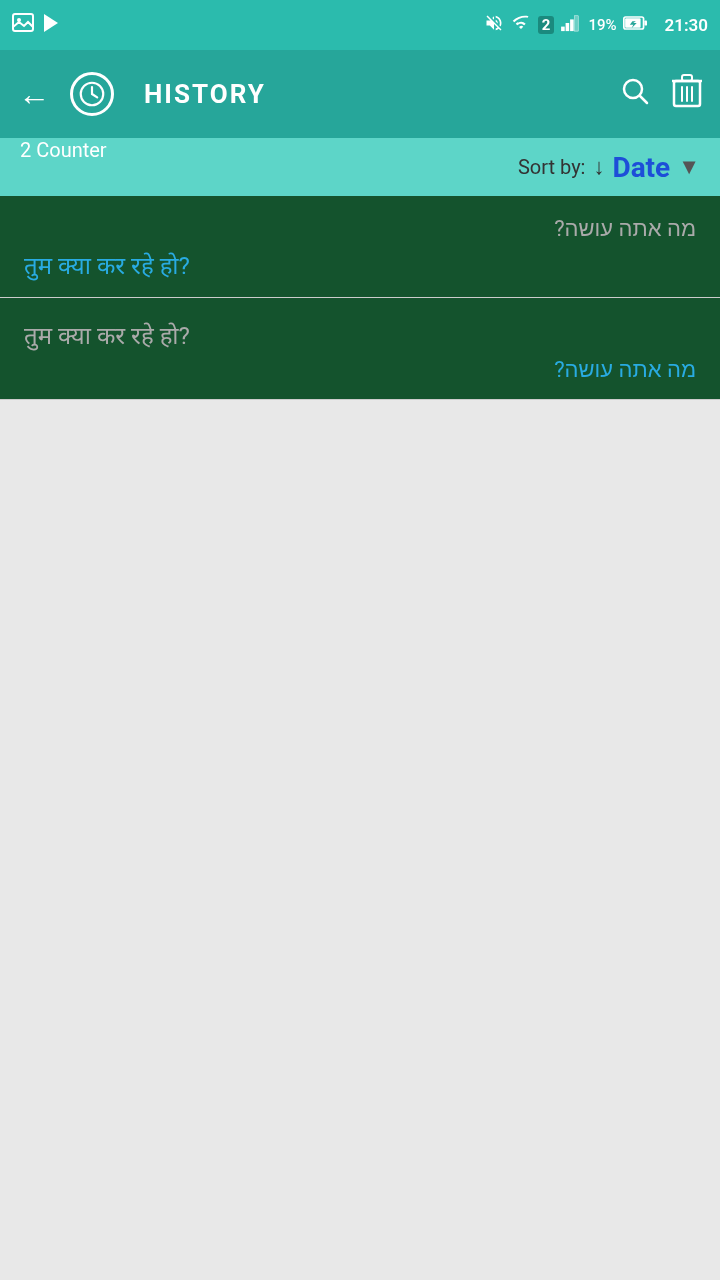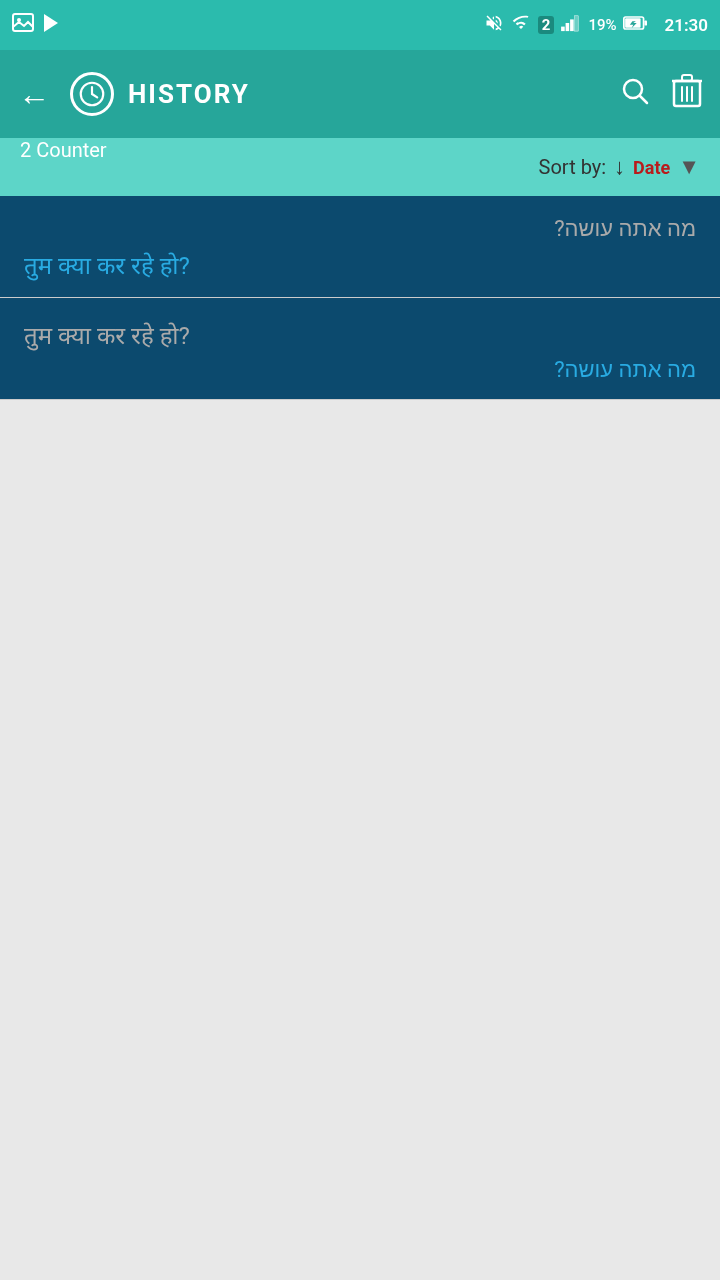--- a/index.html
+++ b/index.html
@@ -53,21 +53,21 @@
     .toolbar-back {
       color: #fff;
       font-size: 32px;
       cursor: pointer;
       flex-shrink: 0;
       margin-right: 20px;
     }
     .toolbar-title-area {
       display: flex;
       align-items: center;
-      gap: 14px;
+      gap: 30px;
       flex: 1;
     }
     .toolbar-clock-icon {
       width: 44px;
       height: 44px;
       border: 3px solid #fff;
       border-radius: 50%;
       display: flex;
       align-items: center;
       justify-content: center;
@@ -116,40 +116,40 @@
     }
     .sort-by-label {
       color: #333;
       font-size: 20px;
     }
     .sort-arrow {
       color: #333;
       font-size: 22px;
     }
     .sort-by-value {
-      color: #b91c1c;
-      font-size: 18px;
+      color: #1d4ed8;
+      font-size: 28px;
       font-weight: 700;
     }
     .sort-dropdown-arrow {
       color: #555;
       font-size: 22px;
     }
 
     
     .list-area {
       width: 720px;
       background: #e8e8e8;
       padding: 0;
     }
 
     
     .history-item {
       width: 720px;
-      background: #0c4a6e;
+      background: #14532d;
       padding: 20px 24px 16px 24px;
       border-bottom: 1.5px solid #ccc;
     }
     .history-item-row {
       display: flex;
       flex-direction: column;
       gap: 6px;
     }
     .item-hebrew {
       text-align: right;

